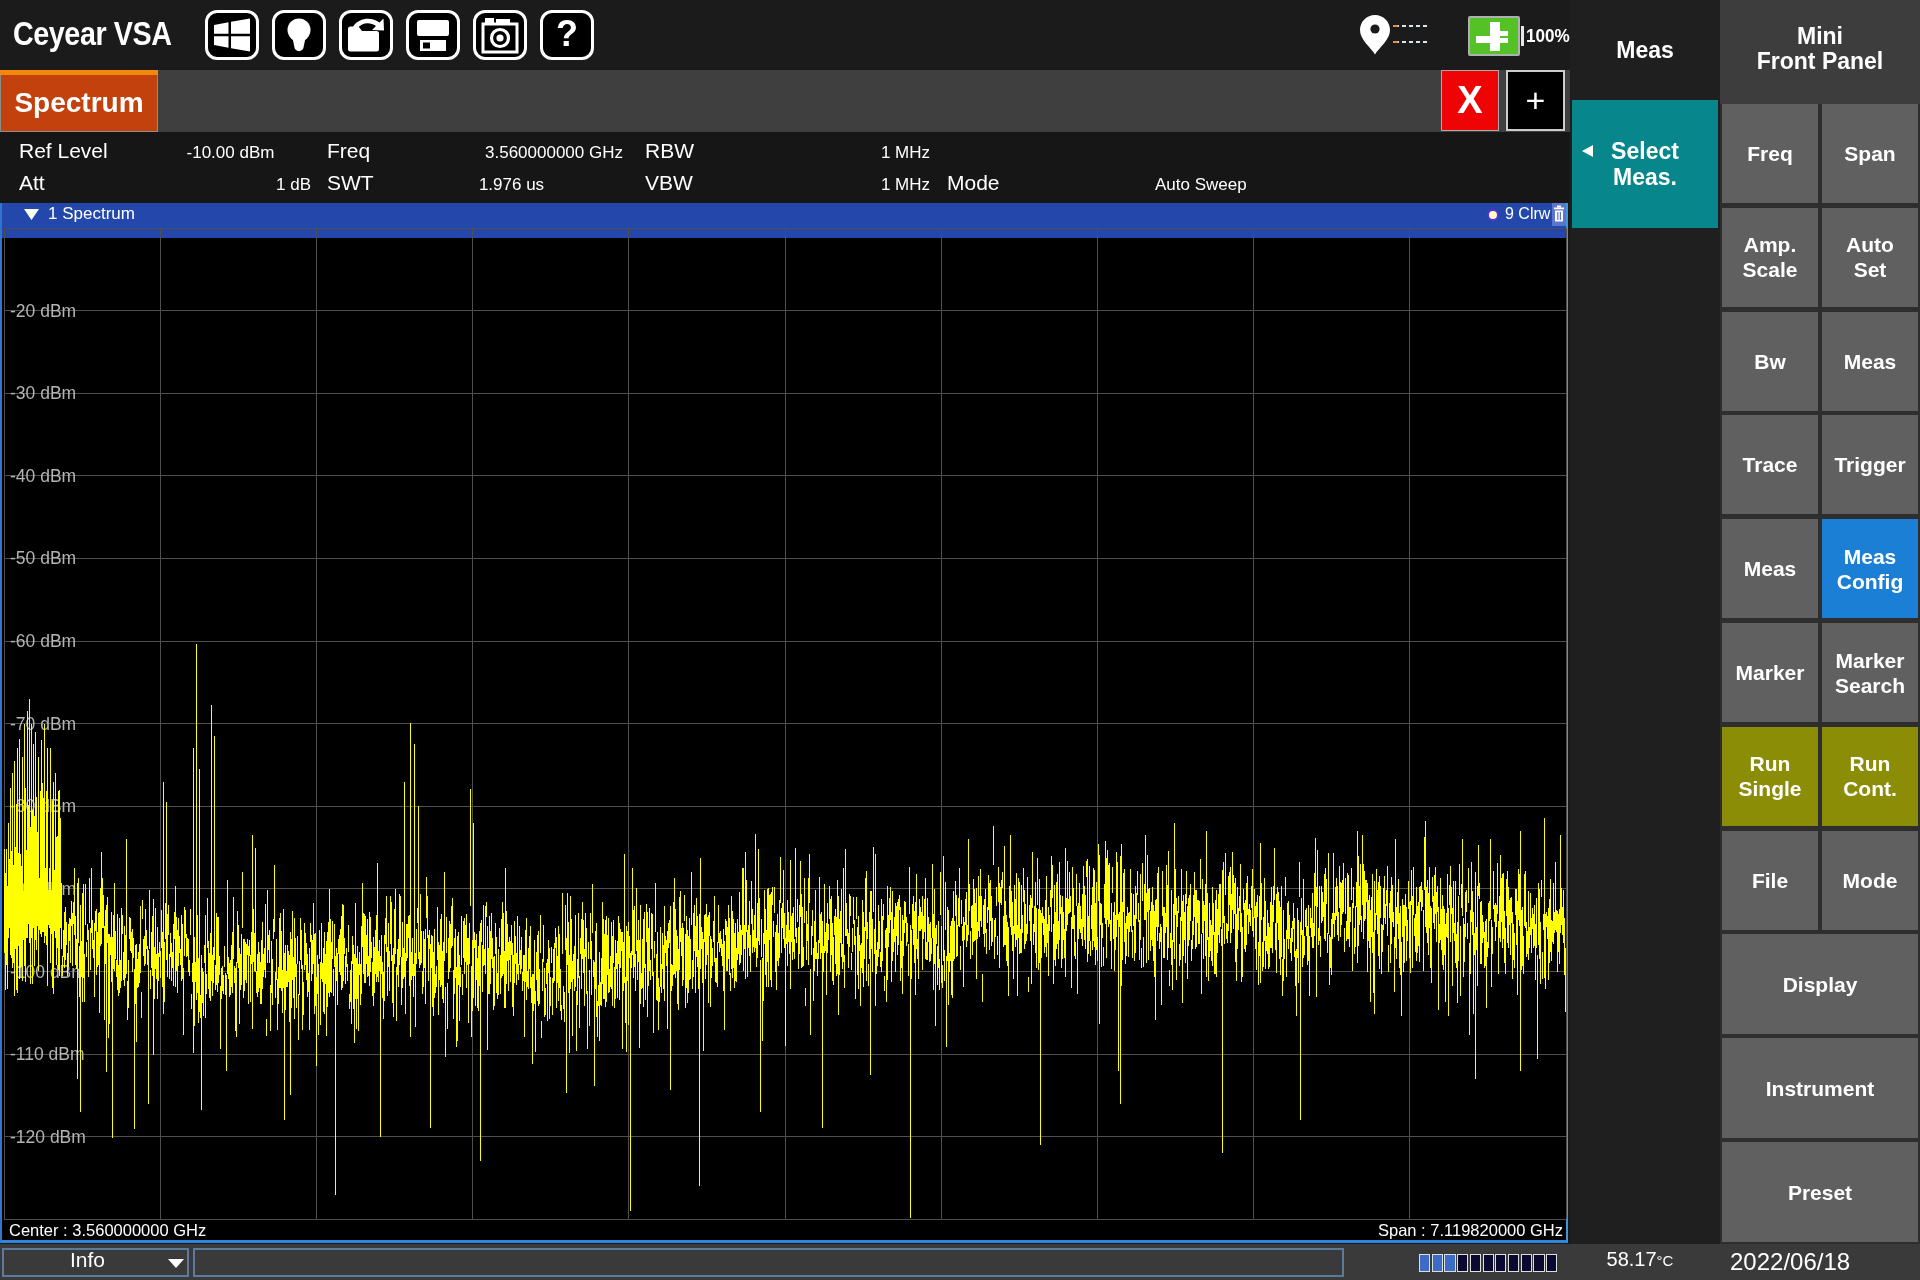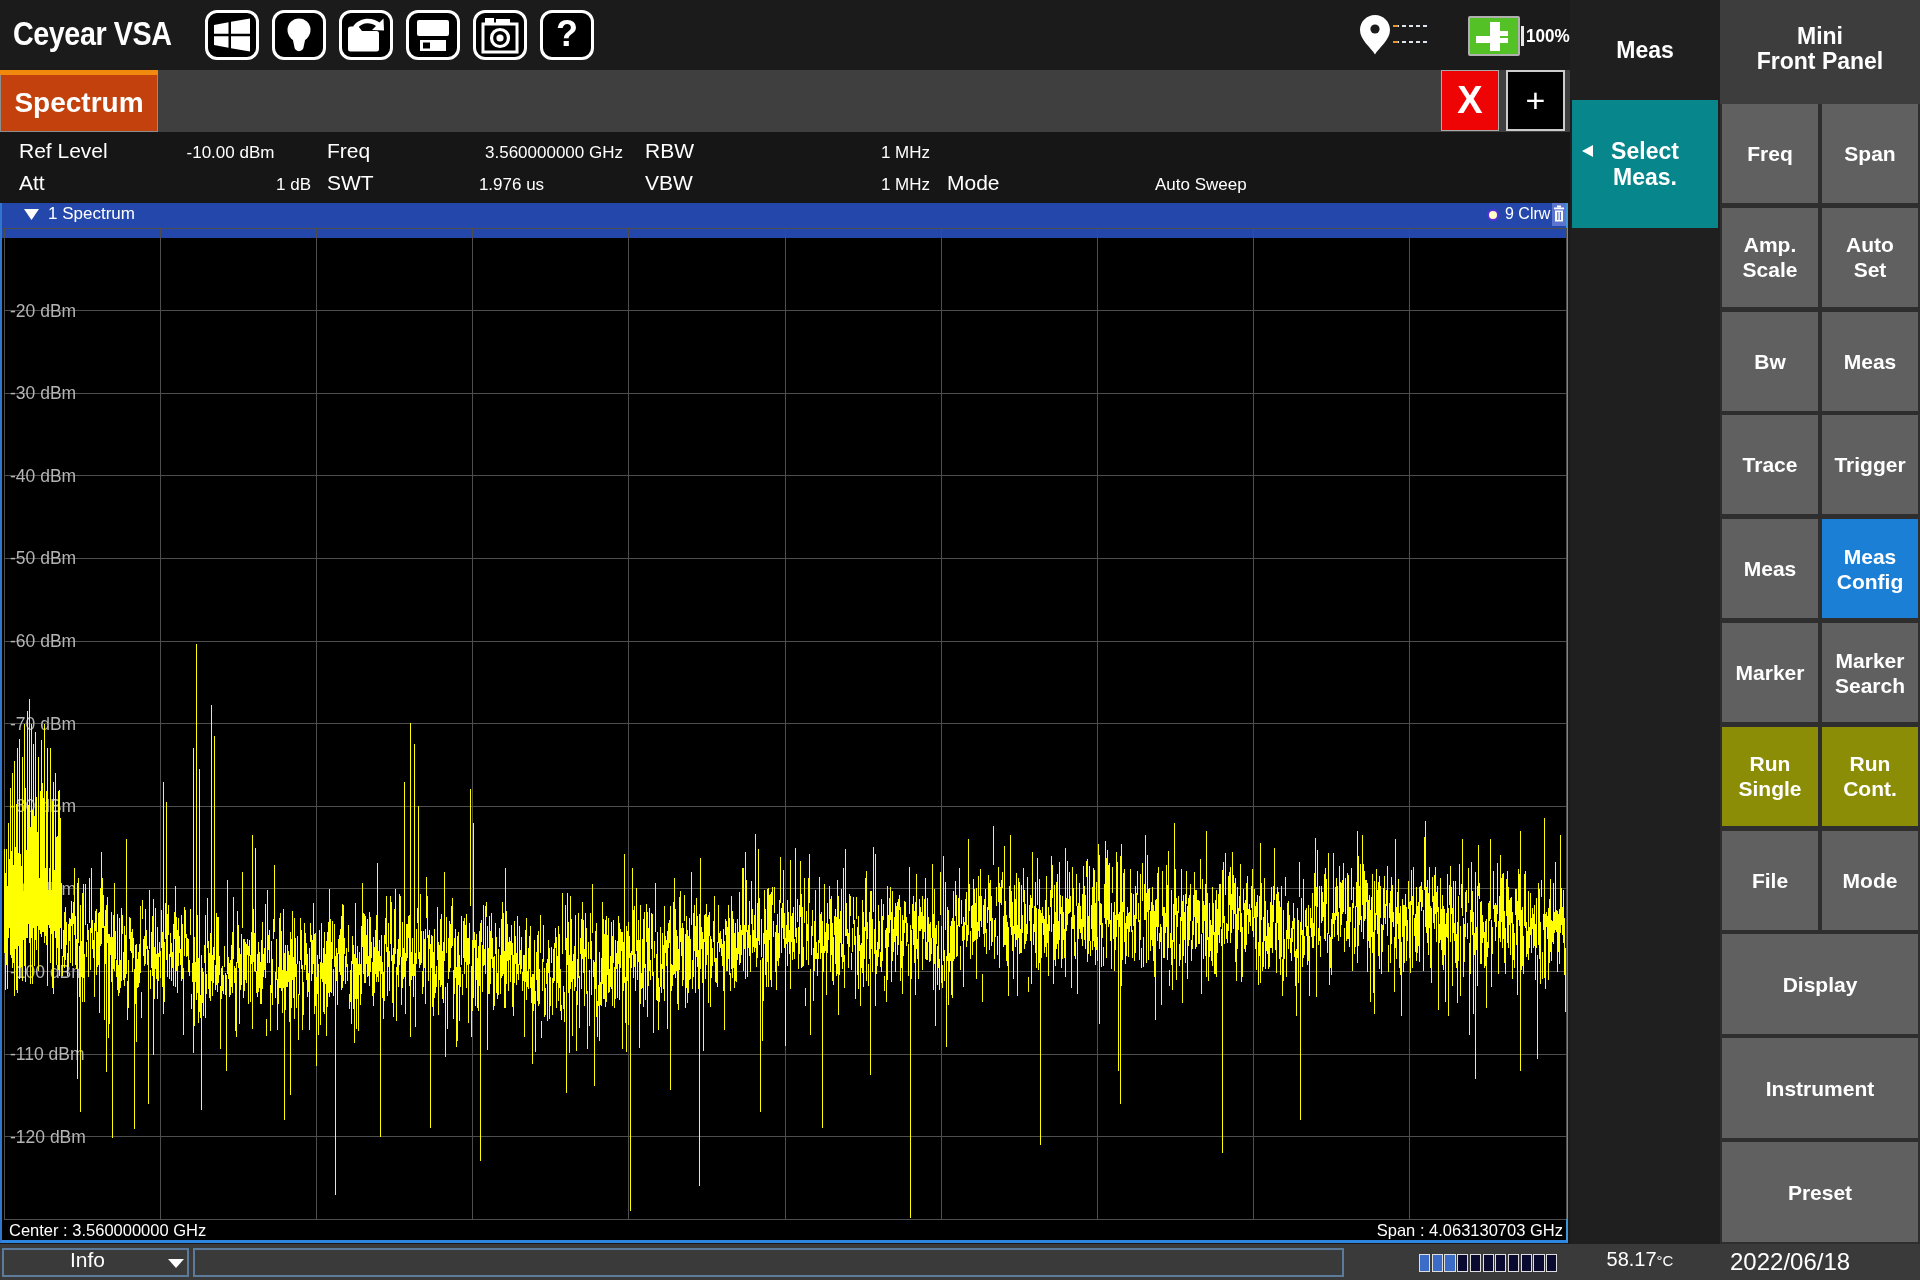--- a/index.html
+++ b/index.html
@@ -107,21 +107,21 @@
         <text x="10" y="730">-70 dBm</text>
         <text x="10" y="812">-80 dBm</text>
         <text x="10" y="895">-90 dBm</text>
         <text x="10" y="978">-100 dBm</text>
         <text x="10" y="1060">-110 dBm</text>
         <text x="10" y="1143">-120 dBm</text>
       </g>
 <path d="M4 849V953M5 873V990M6 849V965M7 886V989M8 823V938M9 859V928M10 788V955M11 851V958M12 773V968M13 865V963M14 761V996M15 847V949M16 804V990M17 748V993M18 853V946M19 739V979M20 854V968M21 866V967M22 757V981M23 891V940M24 724V966M25 788V982M26 850V938M27 711V938M28 805V924M29 699V943M30 827V984M31 724V938M32 810V984M33 744V928M34 816V966M35 732V940M36 797V950M37 832V926M38 757V971M39 878V930M40 791V934M41 740V937M42 783V932M43 798V932M44 724V943M45 868V936M46 791V945M47 748V986M48 890V925M49 868V928M50 748V963M51 890V934M52 801V988M53 782V994M54 870V931M55 773V938M56 837V965M57 836V948M58 791V970M59 790V976M60 818V928M61 883V949M62 956V976M63 930V957M64 912V968M65 907V960M66 922V945M67 953V976M68 924V967M69 918V941M70 919V963M71 901V926M72 913V966M73 902V924M74 868V935M75 916V965M76 939V969M77 883V1079M78 878V943M79 946V997M80 905V1112M81 941V977M82 893V1002M83 884V978M84 954V1002M85 884V925M86 942V957M87 924V940M88 930V977M89 878V923M90 928V970M91 868V933M92 920V949M93 940V958M94 923V997M95 911V931M96 909V975M97 932V967M98 913V965M99 912V1013M100 888V946M101 852V944M102 878V928M103 895V928M104 926V1020M105 910V964M106 905V1072M107 897V943M108 934V1038M109 934V1024M110 937V955M111 912V982M112 937V1138M113 915V969M114 883V971M115 931V959M116 960V977M117 914V990M118 965V996M119 918V993M120 960V988M121 908V981M122 915V934M123 952V980M124 926V986M125 935V978M126 839V974M127 981V1020M128 960V1008M129 917V939M130 918V951M131 932V953M132 929V972M133 938V958M134 969V1129M135 945V1004M136 944V1042M137 959V988M138 952V987M139 944V983M140 906V973M141 992V1018M142 900V919M143 939V956M144 936V966M145 909V964M146 930V949M147 946V965M148 950V1104M149 890V949M150 970V989M151 932V968M152 916V976M153 899V1055M154 947V999M155 908V969M156 954V979M157 927V999M158 953V981M159 942V957M160 951V978M161 910V948M162 932V987M163 782V1014M164 942V1002M165 903V939M166 802V960M167 914V977M168 905V935M169 954V979M170 933V957M171 943V981M172 952V968M173 924V986M174 912V939M175 886V987M176 917V971M177 930V993M178 918V966M179 936V953M180 949V965M181 915V981M182 924V979M183 968V1035M184 907V956M185 910V938M186 934V957M187 938V956M188 939V972M189 960V976M190 909V935M191 994V1009M192 963V982M193 748V1053M194 937V1026M195 962V982M196 644V1000M197 915V993M198 958V1023M199 769V1012M200 995V1018M201 955V1110M202 968V1003M203 972V1016M204 945V963M205 915V1018M206 974V994M207 898V948M208 941V989M209 953V998M210 933V1001M211 705V981M212 955V996M213 947V983M214 736V960M215 965V990M216 913V985M217 917V992M218 917V983M219 956V975M220 986V1049M221 968V999M222 966V991M223 975V994M224 946V967M225 973V995M226 975V1071M227 880V974M228 957V979M229 963V997M230 960V995M231 945V987M232 932V993M233 897V959M234 966V983M235 968V1031M236 962V1037M237 911V963M238 925V968M239 948V1024M240 954V990M241 934V985M242 872V928M243 939V998M244 939V991M245 942V980M246 944V983M247 939V955M248 946V1004M249 940V956M250 955V1002M251 932V964M252 835V1029M253 909V962M254 933V971M255 848V972M256 971V993M257 954V997M258 942V992M259 952V988M260 962V1004M261 940V1004M262 922V989M263 954V977M264 948V970M265 904V978M266 1019V1036M267 890V963M268 935V950M269 930V963M270 985V1031M271 941V993M272 959V1005M273 919V939M274 865V932M275 972V998M276 939V980M277 979V1030M278 967V1004M279 918V988M280 913V988M281 931V991M282 970V1013M283 909V988M284 953V1120M285 945V1010M286 971V987M287 945V987M288 951V982M289 955V1022M290 932V1095M291 939V1008M292 911V980M293 957V998M294 918V1019M295 938V977M296 964V1008M297 936V964M298 994V1040M299 961V995M300 918V960M301 930V969M302 965V1030M303 982V1015M304 923V970M305 933V965M306 943V980M307 954V997M308 973V992M309 948V1030M310 923V942M311 935V981M312 940V974M313 903V964M314 934V1014M315 933V1006M316 977V1066M317 955V994M318 964V1035M319 930V959M320 962V1025M321 923V979M322 963V982M323 948V1012M324 932V1014M325 954V984M326 941V1036M327 932V1007M328 922V993M329 889V997M330 919V992M331 942V993M332 921V959M333 969V996M334 924V967M335 956V1195M336 948V981M337 953V1005M338 939V954M339 935V972M340 929V975M341 916V990M342 904V988M343 905V981M344 938V954M345 956V984M346 948V967M347 964V981M348 925V952M349 994V1009M350 970V1002M351 961V1024M352 936V964M353 945V1009M354 954V1043M355 903V999M356 958V1029M357 946V999M358 964V1031M359 952V975M360 964V1005M361 926V994M362 883V947M363 913V974M364 914V983M365 916V983M366 935V964M367 919V977M368 956V976M369 912V986M370 917V972M371 942V958M372 962V996M373 937V1006M374 947V993M375 930V974M376 915V982M377 863V977M378 951V982M379 940V971M380 956V1137M381 935V974M382 962V998M383 972V1019M384 935V1001M385 918V944M386 896V952M387 947V996M388 923V967M389 951V991M390 896V944M391 902V961M392 955V1003M393 948V1017M394 909V964M395 889V954M396 967V1021M397 949V975M398 939V987M399 894V965M400 896V957M401 957V1005M402 922V988M403 948V979M404 782V977M405 953V1014M406 924V961M407 924V958M408 916V938M409 915V986M410 723V1037M411 952V980M412 938V976M413 964V997M414 744V976M415 953V1027M416 929V964M417 908V923M418 806V959M419 952V968M420 894V965M421 931V963M422 971V994M423 931V987M424 939V968M425 929V1004M426 877V918M427 896V938M428 935V981M429 930V949M430 944V1128M431 935V968M432 936V1007M433 952V1016M434 929V998M435 974V993M436 966V987M437 907V960M438 942V1015M439 945V980M440 919V987M441 914V985M442 951V999M443 942V1003M444 872V961M445 987V1057M446 917V953M447 983V1029M448 938V979M449 921V972M450 924V968M451 906V948M452 898V946M453 970V1019M454 938V994M455 929V978M456 967V1047M457 936V1041M458 932V985M459 955V1021M460 967V987M461 916V965M462 974V995M463 921V958M464 918V974M465 925V962M466 914V988M467 938V965M468 938V1023M469 923V964M470 789V906M471 966V1037M472 940V1011M473 823V998M474 932V948M475 940V1006M476 934V980M477 958V1008M478 946V1011M479 931V986M480 923V1161M481 920V942M482 945V992M483 905V966M484 949V965M485 906V974M486 902V917M487 926V1050M488 948V994M489 916V994M490 931V984M491 913V959M492 938V968M493 957V1010M494 956V1006M495 923V954M496 937V993M497 973V999M498 949V995M499 928V947M500 955V994M501 919V978M502 902V976M503 913V974M504 951V1008M505 868V1008M506 911V984M507 924V961M508 942V991M509 937V960M510 941V982M511 925V955M512 943V1007M513 955V1016M514 921V983M515 936V964M516 953V985M517 916V974M518 964V980M519 926V965M520 950V974M521 937V969M522 972V991M523 955V981M524 955V1037M525 930V982M526 918V1000M527 971V987M528 948V989M529 936V969M530 926V988M531 977V1003M532 974V1064M533 974V1011M534 940V1004M535 991V1052M536 952V980M537 935V1001M538 931V1006M539 969V1004M540 915V953M541 1021V1038M542 959V991M543 925V962M544 968V1017M545 988V1015M546 963V984M547 959V1021M548 940V973M549 948V1019M550 977V1006M551 947V963M552 978V1015M553 949V983M554 943V981M555 928V948M556 937V1008M557 956V983M558 926V1001M559 934V988M560 969V1011M561 1005V1020M562 893V954M563 986V1009M564 992V1022M565 905V950M566 938V1093M567 893V965M568 922V993M569 955V1053M570 896V989M571 919V982M572 961V1036M573 954V979M574 946V991M575 915V987M576 991V1051M577 959V1005M578 913V978M579 976V1028M580 938V954M581 919V989M582 902V959M583 920V973M584 949V1006M585 913V957M586 928V994M587 991V1049M588 942V959M589 970V1026M590 913V959M591 941V995M592 884V933M593 960V977M594 962V1086M595 931V989M596 923V1017M597 1001V1037M598 985V1006M599 952V1041M600 982V1005M601 958V1006M602 902V984M603 919V999M604 934V999M605 920V1007M606 916V1002M607 935V975M608 918V993M609 969V992M610 956V987M611 922V989M612 936V1006M613 920V963M614 967V1008M615 940V999M616 953V969M617 941V998M618 916V964M619 923V1000M620 929V968M621 932V951M622 932V1049M623 942V991M624 854V983M625 977V1023M626 926V1052M627 931V981M628 922V1025M629 936V958M630 953V1211M631 951V968M632 868V955M633 910V978M634 906V967M635 954V991M636 888V951M637 940V980M638 920V962M639 940V1048M640 905V1004M641 973V989M642 939V988M643 919V1007M644 912V968M645 964V1000M646 904V942M647 912V1017M648 928V986M649 908V971M650 960V980M651 913V949M652 914V976M653 972V1033M654 941V958M655 883V932M656 954V1000M657 932V1001M658 978V1030M659 987V1002M660 927V987M661 964V993M662 933V969M663 945V989M664 906V1001M665 936V953M666 940V966M667 931V1029M668 923V948M669 920V943M670 906V1090M671 964V991M672 965V986M673 902V975M674 878V974M675 909V978M676 930V971M677 936V1004M678 949V1010M679 897V970M680 891V942M681 928V956M682 923V986M683 928V980M684 895V921M685 934V1008M686 916V988M687 930V1003M688 936V993M689 918V980M690 939V979M691 872V925M692 960V989M693 913V977M694 905V951M695 926V993M696 898V957M697 916V967M698 950V989M699 914V1186M700 858V969M701 927V949M702 932V983M703 939V1051M704 915V942M705 914V979M706 904V965M707 917V955M708 915V1003M709 912V936M710 936V1007M711 939V978M712 948V966M713 921V942M714 896V962M715 958V982M716 958V983M717 942V987M718 905V943M719 933V952M720 931V948M721 939V956M722 944V966M723 929V991M724 941V1030M725 919V935M726 921V971M727 927V971M728 905V959M729 918V975M730 973V991M731 896V969M732 911V978M733 919V968M734 933V988M735 923V981M736 948V982M737 919V960M738 932V954M739 892V965M740 925V963M741 930V955M742 868V935M743 868V971M744 925V949M745 852V979M746 880V932M747 930V977M748 925V948M749 901V956M750 935V972M751 881V924M752 909V953M753 930V947M754 915V952M755 834V948M756 938V967M757 903V958M758 849V941M759 898V945M760 960V1112M761 919V957M762 958V1041M763 933V1001M764 890V944M765 909V975M766 930V987M767 889V962M768 888V987M769 895V940M770 894V980M771 892V987M772 887V905M773 921V937M774 887V913M775 932V972M776 925V990M777 914V961M778 933V966M779 900V958M780 857V903M781 908V953M782 903V928M783 870V939M784 913V948M785 938V1046M786 925V944M787 900V966M788 912V942M789 930V954M790 860V989M791 916V942M792 913V960M793 907V952M794 939V959M795 848V937M796 928V943M797 899V922M798 927V969M799 905V954M800 861V917M801 894V968M802 907V967M803 947V966M804 878V923M805 988V1006M806 911V960M807 924V941M808 878V965M809 854V903M810 969V1035M811 926V955M812 910V936M813 948V1001M814 921V971M815 890V959M816 942V959M817 953V976M818 940V959M819 877V943M820 914V959M821 912V953M822 921V1128M823 946V972M824 884V953M825 932V951M826 923V995M827 903V953M828 924V940M829 886V919M830 899V972M831 896V955M832 923V981M833 937V985M834 916V935M835 909V964M836 917V976M837 880V974M838 896V1015M839 919V975M840 911V943M841 889V957M842 944V969M843 868V962M844 955V988M845 849V936M846 903V936M847 929V944M848 933V968M849 894V947M850 896V916M851 953V970M852 928V952M853 897V924M854 920V945M855 936V999M856 897V919M857 927V975M858 916V989M859 935V951M860 945V1006M861 943V968M862 900V973M863 912V987M864 927V959M865 878V931M866 871V981M867 922V939M868 964V986M869 912V959M870 891V1075M871 891V949M872 919V972M873 847V912M874 929V954M875 854V1006M876 950V974M877 942V966M878 905V957M879 921V949M880 952V967M881 899V972M882 916V961M883 904V920M884 976V991M885 930V948M886 928V1002M887 886V980M888 915V947M889 898V933M890 887V920M891 912V982M892 891V961M893 929V952M894 917V942M895 903V972M896 906V936M897 902V955M898 899V945M899 895V910M900 907V981M901 941V968M902 915V994M903 920V956M904 901V933M905 902V923M906 917V946M907 923V942M908 944V976M909 867V914M910 925V1218M911 930V979M912 904V929M913 896V945M914 911V963M915 902V995M916 874V949M917 939V959M918 916V979M919 899V931M920 907V931M921 912V929M922 896V970M923 916V939M924 899V932M925 878V959M926 942V960M927 898V960M928 917V942M929 924V962M930 922V961M931 938V954M932 864V938M933 914V990M934 889V964M935 928V1026M936 925V944M937 946V985M938 921V968M939 959V990M940 872V915M941 926V983M942 965V988M943 856V961M944 950V981M945 882V930M946 956V1047M947 907V961M948 910V1005M949 953V972M950 926V961M951 921V995M952 918V998M953 891V961M954 921V959M955 881V916M956 895V957M957 925V956M958 898V926M959 868V927M960 946V970M961 900V924M962 926V941M963 917V987M964 922V940M965 899V925M966 892V947M967 925V941M968 839V935M969 884V911M970 931V959M971 906V928M972 905V955M973 879V942M974 889V941M975 903V940M976 888V979M977 922V939M978 876V931M979 896V937M980 869V921M981 896V927M982 974V1002M983 905V934M984 899V947M985 889V933M986 929V954M987 907V923M988 875V910M989 883V950M990 880V921M991 896V946M992 918V942M993 826V865M994 920V959M995 918V937M996 887V906M997 936V955M998 867V902M999 883V968M1000 887V903M1001 880V905M1002 872V888M1003 916V947M1004 846V945M1005 901V945M1006 915V961M1007 922V966M1008 927V996M1009 886V918M1010 835V927M1011 891V935M1012 902V951M1013 926V979M1014 885V934M1015 899V947M1016 873V940M1017 925V996M1018 878V938M1019 882V954M1020 929V953M1021 885V953M1022 915V933M1023 868V902M1024 890V949M1025 904V944M1026 924V941M1027 877V934M1028 977V992M1029 905V921M1030 895V941M1031 898V984M1032 852V908M1033 924V945M1034 906V932M1035 882V953M1036 908V968M1037 858V905M1038 909V970M1039 879V963M1040 910V1145M1041 913V958M1042 907V923M1043 916V935M1044 919V953M1045 900V947M1046 876V957M1047 924V943M1048 907V976M1049 915V931M1050 890V907M1051 856V932M1052 865V898M1053 924V984M1054 885V960M1055 912V966M1056 882V949M1057 874V944M1058 921V959M1059 862V940M1060 895V914M1061 907V968M1062 896V959M1063 912V940M1064 929V958M1065 848V977M1066 898V931M1067 861V925M1068 899V914M1069 872V913M1070 896V912M1071 917V988M1072 867V929M1073 888V929M1074 915V956M1075 942V959M1076 874V906M1077 906V994M1078 903V939M1079 883V929M1080 906V933M1081 919V939M1082 894V946M1083 866V927M1084 886V940M1085 895V949M1086 861V877M1087 859V962M1088 916V954M1089 866V941M1090 941V956M1091 905V929M1092 887V950M1093 868V941M1094 870V947M1095 903V965M1096 882V950M1097 937V961M1098 844V901M1099 855V1024M1100 903V925M1101 904V967M1102 923V938M1103 947V966M1104 884V918M1105 841V924M1106 858V958M1107 850V920M1108 865V927M1109 863V924M1110 920V941M1111 903V969M1112 867V893M1113 912V939M1114 902V971M1115 915V950M1116 852V937M1117 862V920M1118 914V1071M1119 912V927M1120 856V1104M1121 844V986M1122 902V960M1123 873V912M1124 869V942M1125 923V964M1126 916V956M1127 907V929M1128 913V957M1129 912V932M1130 869V926M1131 893V932M1132 930V958M1133 894V926M1134 915V961M1135 886V953M1136 893V919M1137 871V895M1138 903V922M1139 920V960M1140 874V940M1141 948V968M1142 863V901M1143 937V967M1144 884V920M1145 835V920M1146 893V963M1147 855V912M1148 889V960M1149 888V910M1150 911V951M1151 902V940M1152 887V946M1153 905V961M1154 911V977M1155 900V1020M1156 899V927M1157 873V941M1158 867V927M1159 933V949M1160 924V942M1161 927V1005M1162 871V916M1163 907V958M1164 907V958M1165 913V933M1166 865V927M1167 885V960M1168 851V948M1169 970V986M1170 933V948M1171 890V965M1172 940V990M1173 904V942M1174 823V959M1175 869V915M1176 898V980M1177 911V927M1178 896V913M1179 944V966M1180 917V960M1181 869V921M1182 901V1003M1183 895V956M1184 912V940M1185 894V963M1186 871V904M1187 906V979M1188 898V946M1189 895V940M1190 884V921M1191 940V961M1192 921V949M1193 895V935M1194 872V917M1195 890V949M1196 890V947M1197 900V923M1198 900V944M1199 901V944M1200 859V889M1201 934V994M1202 879V933M1203 901V959M1204 905V921M1205 884V956M1206 831V977M1207 893V940M1208 937V981M1209 903V957M1210 920V951M1211 925V961M1212 887V966M1213 903V935M1214 932V974M1215 900V974M1216 890V977M1217 909V953M1218 894V935M1219 884V943M1220 884V927M1221 929V946M1222 870V1153M1223 862V923M1224 916V944M1225 853V895M1226 923V939M1227 924V943M1228 876V931M1229 872V905M1230 867V943M1231 894V933M1232 852V910M1233 875V929M1234 883V914M1235 878V962M1236 914V981M1237 887V949M1238 908V930M1239 896V911M1240 864V932M1241 913V982M1242 927V977M1243 889V910M1244 903V949M1245 900V952M1246 883V945M1247 876V915M1248 909V934M1249 904V922M1250 910V926M1251 886V908M1252 869V931M1253 917V937M1254 889V918M1255 906V949M1256 902V970M1257 895V917M1258 942V985M1259 896V956M1260 843V983M1261 883V920M1262 942V971M1263 917V967M1264 878V941M1265 901V969M1266 936V951M1267 910V954M1268 923V969M1269 927V967M1270 902V948M1271 887V948M1272 905V953M1273 886V922M1274 848V900M1275 923V950M1276 894V973M1277 887V923M1278 892V940M1279 901V959M1280 907V975M1281 886V957M1282 959V996M1283 910V981M1284 939V959M1285 877V896M1286 930V977M1287 903V939M1288 901V949M1289 915V939M1290 938V953M1291 928V961M1292 921V942M1293 903V929M1294 918V957M1295 951V986M1296 949V1016M1297 908V958M1298 920V983M1299 862V897M1300 922V1120M1301 898V935M1302 930V967M1303 879V958M1304 936V955M1305 910V927M1306 908V936M1307 926V965M1308 905V961M1309 936V996M1310 908V928M1311 918V937M1312 893V948M1313 923V948M1314 873V936M1315 838V906M1316 887V997M1317 850V907M1318 928V945M1319 886V941M1320 936V957M1321 886V923M1322 892V921M1323 902V917M1324 874V939M1325 868V941M1326 879V904M1327 933V953M1328 853V934M1329 935V985M1330 937V968M1331 919V975M1332 913V939M1333 853V924M1334 913V937M1335 887V920M1336 878V916M1337 886V935M1338 912V941M1339 866V908M1340 882V937M1341 883V925M1342 880V914M1343 863V912M1344 928V952M1345 878V914M1346 921V941M1347 873V939M1348 875V939M1349 907V947M1350 907V922M1351 868V900M1352 903V971M1353 887V908M1354 928V954M1355 906V947M1356 882V907M1357 831V963M1358 856V946M1359 886V925M1360 864V920M1361 916V932M1362 835V905M1363 864V939M1364 871V921M1365 880V919M1366 880V902M1367 883V972M1368 900V941M1369 895V948M1370 910V1002M1371 897V937M1372 874V953M1373 932V993M1374 881V1014M1375 913V930M1376 869V915M1377 890V934M1378 882V956M1379 876V969M1380 886V918M1381 924V974M1382 925V952M1383 888V930M1384 876V918M1385 904V924M1386 890V906M1387 866V936M1388 945V972M1389 903V918M1390 891V963M1391 877V944M1392 885V922M1393 912V927M1394 937V992M1395 839V948M1396 907V959M1397 892V924M1398 879V939M1399 913V968M1400 906V975M1401 942V1016M1402 899V937M1403 905V972M1404 905V963M1405 894V926M1406 907V961M1407 920V941M1408 881V909M1409 902V958M1410 901V973M1411 870V905M1412 896V968M1413 867V915M1414 918V936M1415 914V952M1416 887V961M1417 906V953M1418 902V946M1419 887V962M1420 886V902M1421 882V911M1422 890V907M1423 910V971M1424 837V890M1425 821V927M1426 887V933M1427 880V943M1428 893V955M1429 867V928M1430 906V968M1431 908V983M1432 877V902M1433 896V923M1434 875V929M1435 867V914M1436 892V942M1437 886V912M1438 907V1010M1439 924V943M1440 878V940M1441 909V950M1442 895V965M1443 906V970M1444 909V955M1445 924V1002M1446 913V937M1447 874V938M1448 908V1016M1449 885V905M1450 866V942M1451 887V914M1452 908V986M1453 881V933M1454 923V941M1455 881V963M1456 934V968M1457 922V1003M1458 896V961M1459 864V895M1460 926V996M1461 884V908M1462 839V916M1463 918V977M1464 924V962M1465 892V937M1466 890V912M1467 923V939M1468 868V903M1469 943V1035M1470 910V974M1471 862V922M1472 891V935M1473 912V1014M1474 933V955M1475 872V1079M1476 927V950M1477 886V986M1478 845V896M1479 883V899M1480 902V964M1481 901V964M1482 915V943M1483 922V938M1484 932V968M1485 921V966M1486 919V1008M1487 942V957M1488 903V948M1489 901V921M1490 839V919M1491 920V987M1492 927V954M1493 871V909M1494 905V922M1495 903V941M1496 905V927M1497 863V914M1498 921V974M1499 896V938M1500 855V942M1501 878V922M1502 874V948M1503 873V939M1504 911V963M1505 928V974M1506 879V916M1507 871V943M1508 887V948M1509 900V925M1510 898V955M1511 897V923M1512 912V979M1513 924V960M1514 933V968M1515 889V915M1516 889V945M1517 901V995M1518 869V920M1519 874V926M1520 831V1071M1521 910V970M1522 907V966M1523 936V974M1524 874V926M1525 871V928M1526 922V957M1527 931V954M1528 891V960M1529 927V948M1530 893V935M1531 918V953M1532 908V929M1533 914V948M1534 905V946M1535 924V980M1536 898V948M1537 955V1059M1538 883V945M1539 889V959M1540 922V984M1541 880V897M1542 952V979M1543 914V930M1544 818V978M1545 914V989M1546 912V927M1547 916V939M1548 908V980M1549 899V963M1550 879V952M1551 920V961M1552 921V942M1553 883V944M1554 912V933M1555 862V930M1556 910V932M1557 911V972M1558 914V952M1559 909V964M1560 835V933M1561 888V925M1562 907V935M1563 890V943M1564 918V975M1565 948V1012" stroke="#ffff00" stroke-width="1" fill="none" shape-rendering="crispEdges"></path>
 </svg>
 <div class="a w" style="left:7px;top:1018px;font-size:16.5px">Center : 3.560000000 GHz</div>
-<div class="a w" style="left:1100px;top:1018px;width:461px;font-size:16.5px;text-align:right">Span : 4.063130703 GHz</div>
+<div class="a w" style="left:1100px;top:1018px;width:461px;font-size:16.5px;text-align:right">Span : 7.119820000 GHz</div>
 </div>
 <div class="a" style="left:1570px;top:0;width:350px;height:1244px;background:#2e2e2e">
 <div class="a" style="left:0;top:0;width:150px;height:1244px;background:#1f1f1f"></div>
 <div class="a b w ctr" style="left:0;top:30px;width:150px;height:40px;font-size:23px">Meas</div>
 <div class="a" style="left:150px;top:0;width:200px;height:104px;background:#3d3d3d"></div>
 <div class="a b w" style="left:150px;top:24px;width:200px;font-size:23px;line-height:25px;text-align:center">Mini<br>Front Panel</div>
 <div class="a b w ctr" style="left:2px;top:100px;width:146px;height:128px;background:#07868b;font-size:23px;line-height:26px">Select<br>Meas.</div>
 <svg class="a" style="left:12px;top:145px" width="11" height="12" viewBox="0 0 11 12">
       <path d="M11 0 V12 L0 6 Z" fill="#fff"></path>
     </svg>

